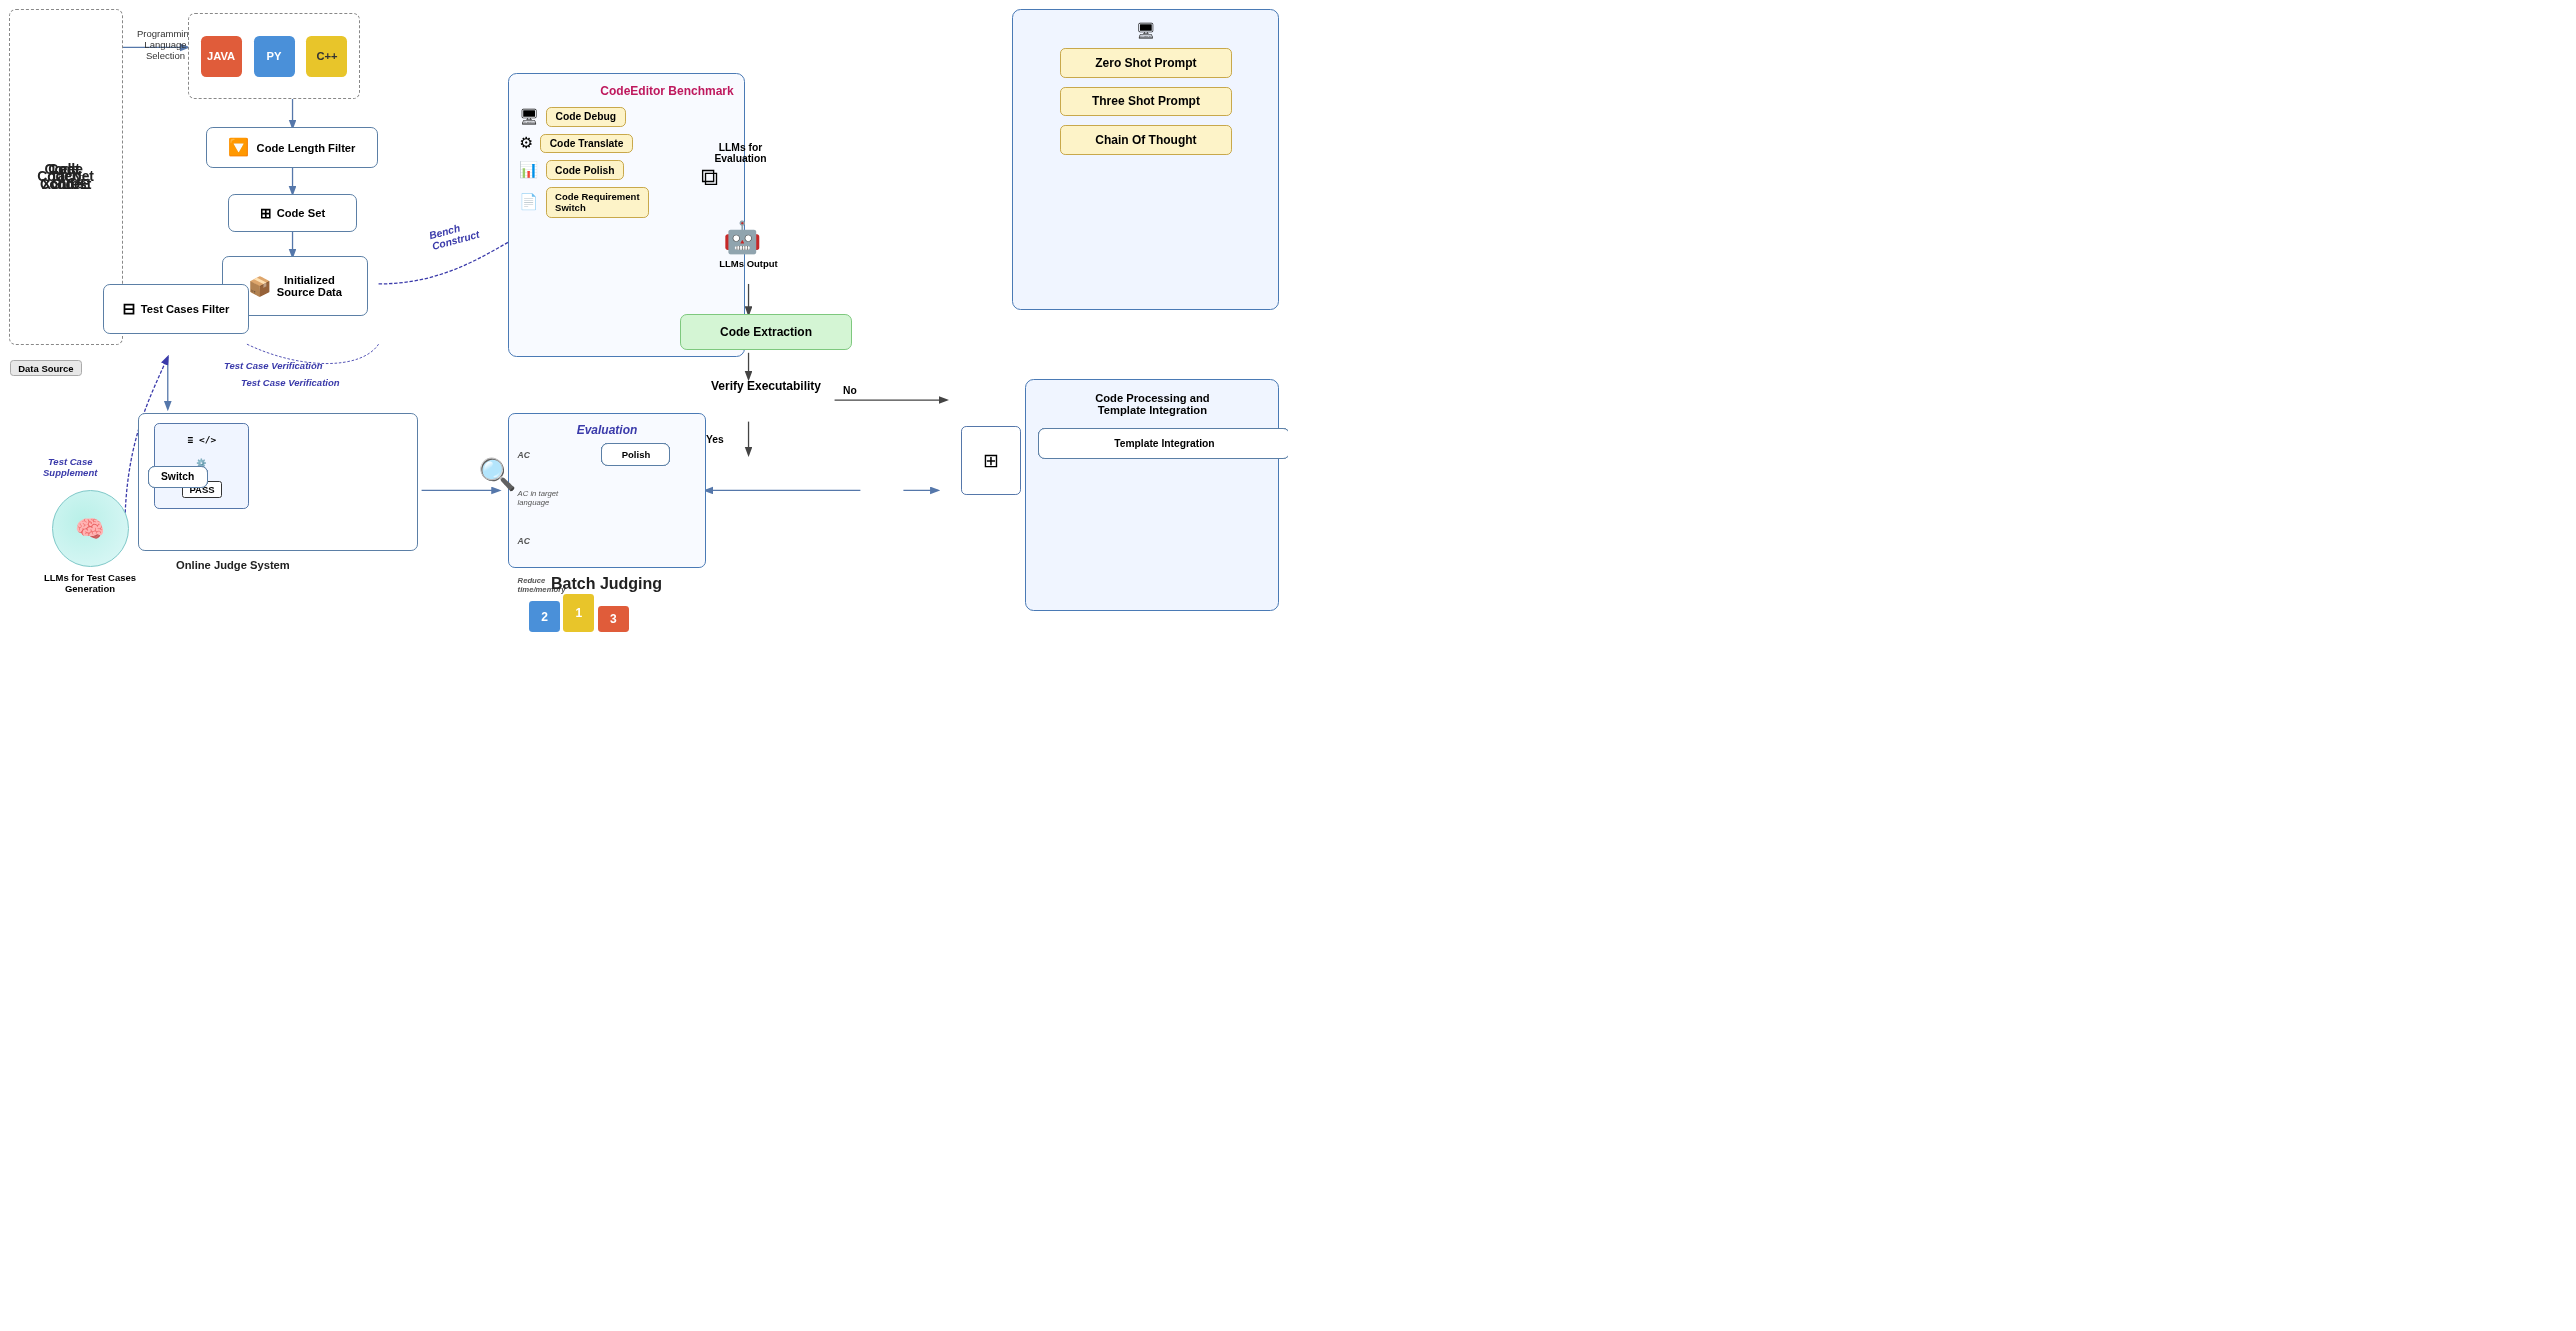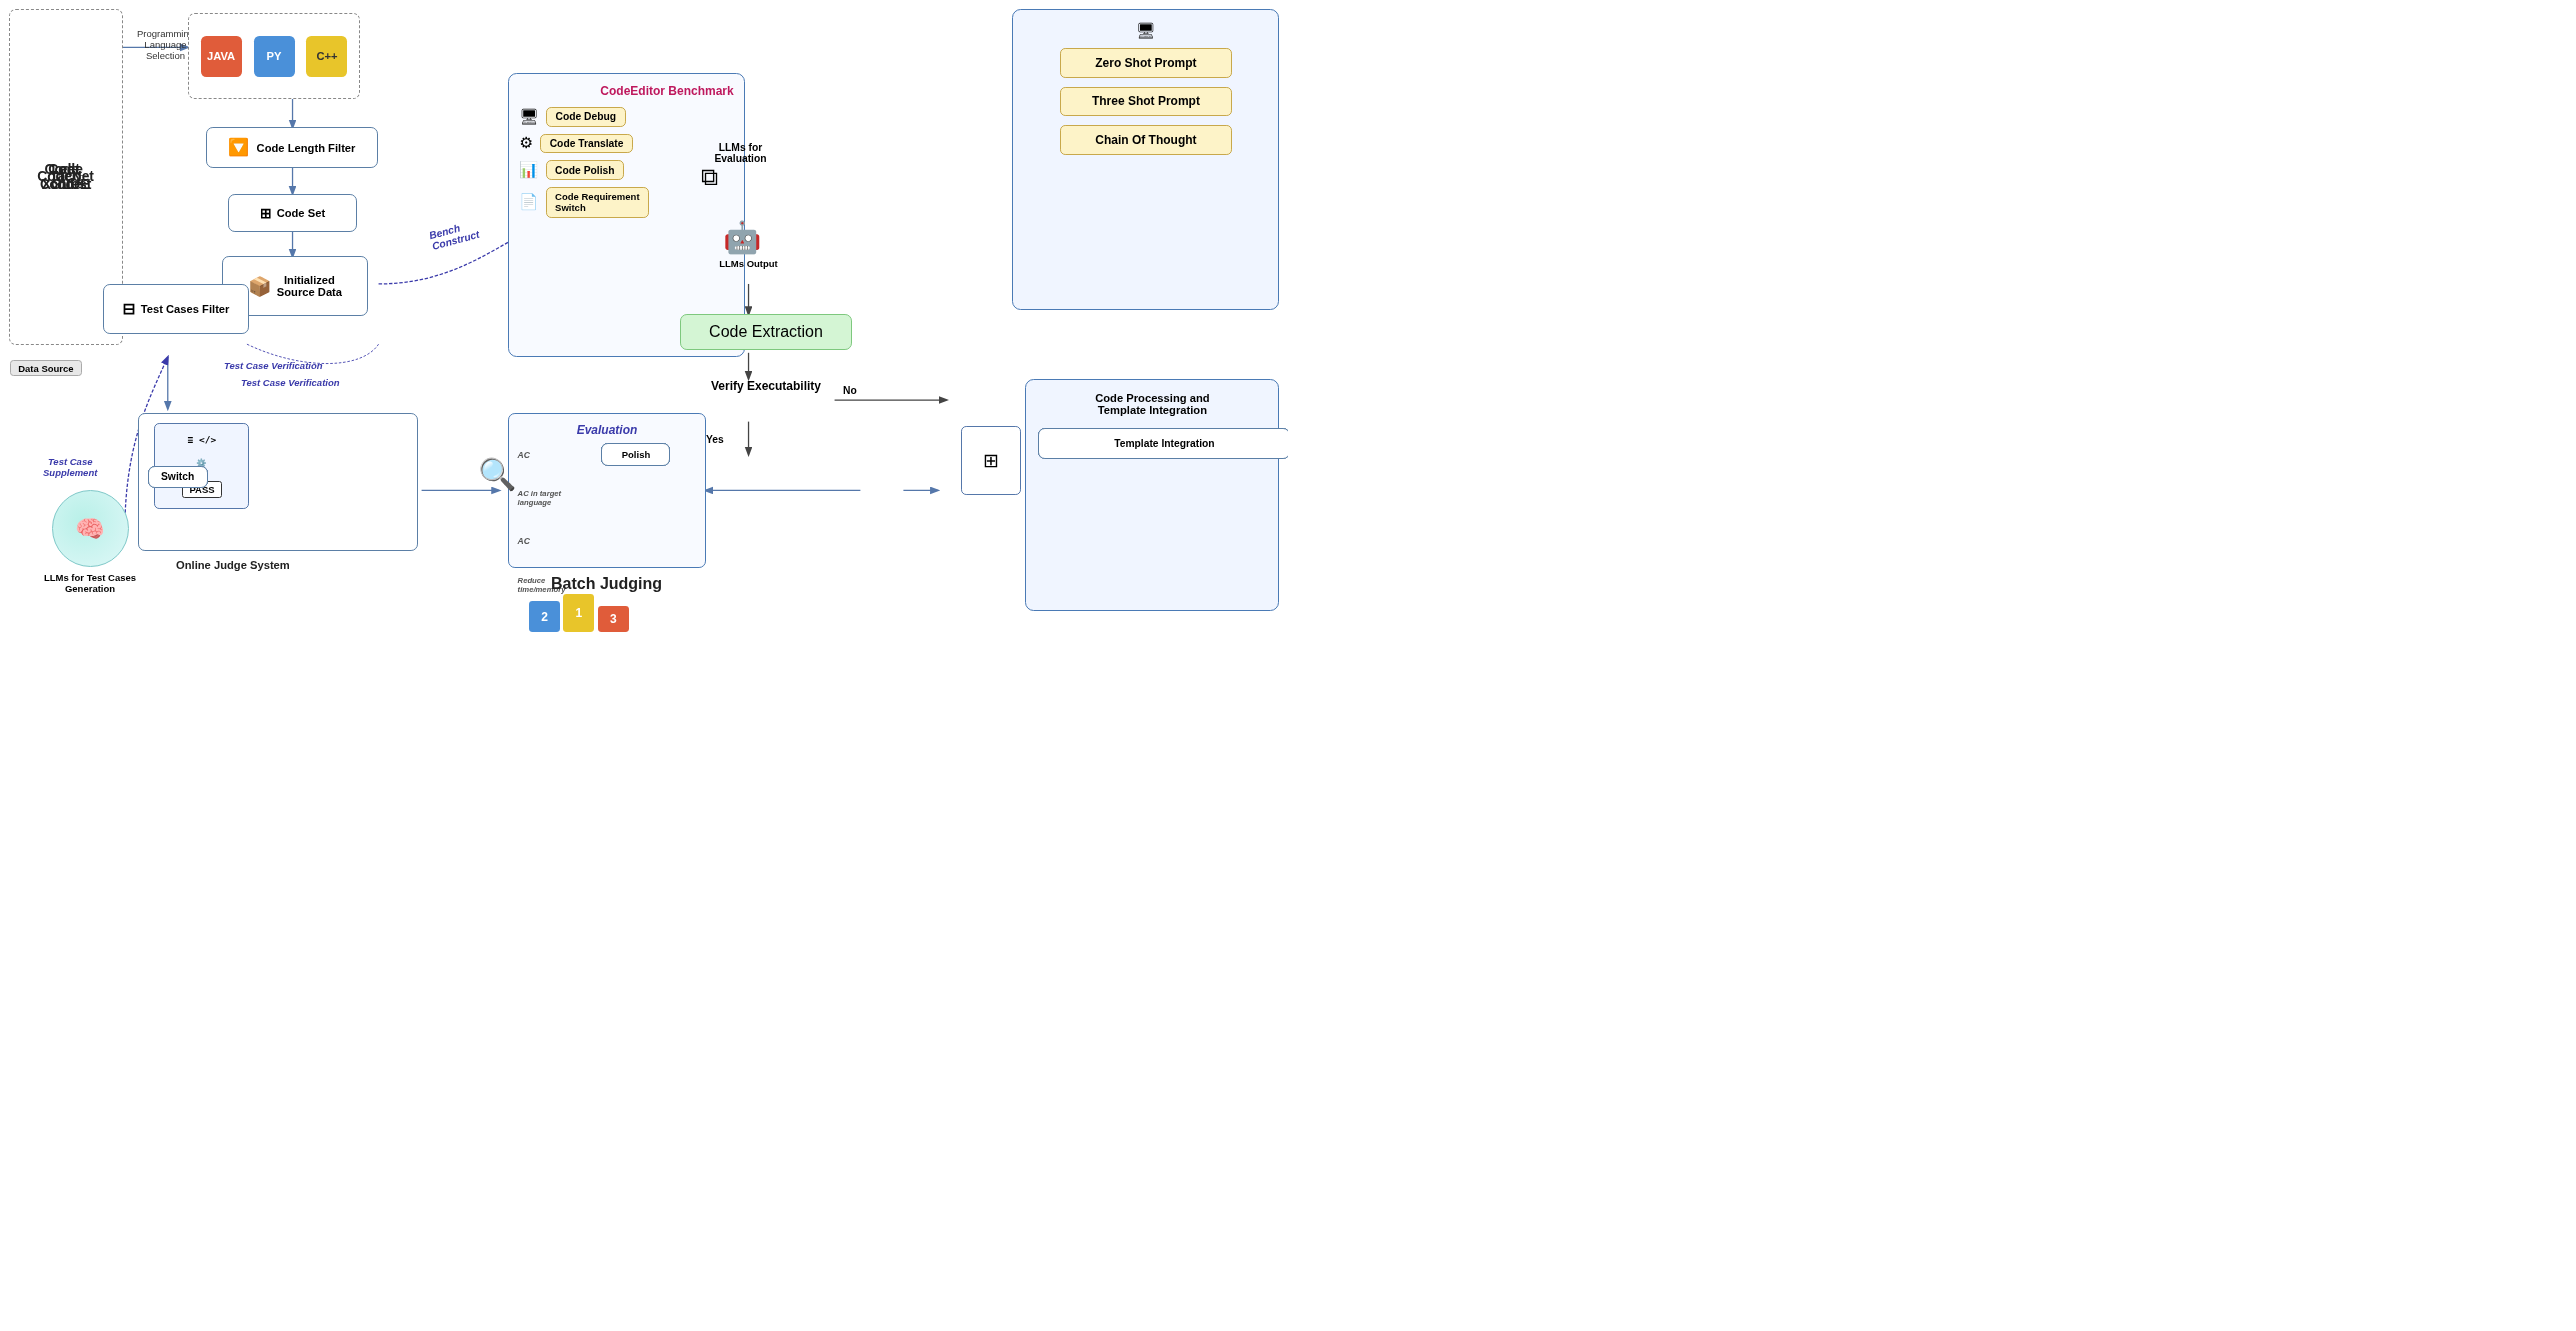--- a/index.html
+++ b/index.html
@@ -264,21 +264,21 @@
   </div>
 
   <div style="position:absolute;left:706px;top:142px;font-size:10.3px;font-weight:700;text-align:center;width:69px;">LLMs for<br>Evaluation</div>
 
   <div style="position:absolute;left:723px;top:219px;font-size:31px;">🤖</div>
   <div style="position:absolute;left:714px;top:258px;font-size:9.5px;font-weight:600;text-align:center;width:69px;">LLMs Output</div>
 
   <div style="position:absolute;left:701px;top:163px;font-size:24px;">⧉</div>
 
   <div class="box green-box" style="left:680px;top:314px;width:172px;height:36px;">
-    <span style="font-size:16px;font-weight:400;">Code Extraction</span>
+    <span style="font-size:12px;font-weight:700;">Code Extraction</span>
   </div>
 
   <div style="position:absolute;left:680px;top:379px;font-size:12px;font-weight:700;text-align:center;width:172px;">Verify Executability</div>
 
   <div style="position:absolute;left:706px;top:434px;font-size:10.3px;font-weight:700;">Yes</div>
   <div style="position:absolute;left:843px;top:385px;font-size:10.3px;font-weight:700;">No</div>
 
   <div class="llm-right-box" style="right:8.6px;top:8.6px;width:267px;height:301px;padding:12px;display:flex;flex-direction:column;gap:8.6px;align-items:center;">
     <div style="font-size:15.5px;">🖥</div>
     <div class="yellow-btn" style="width:172px;text-align:center;padding:6.9px;font-size:12px;">Zero Shot Prompt</div>
@@ -296,21 +296,21 @@
   </div>
 
   <div style="position:absolute;right:272px;top:447px;font-size:10.3px;font-weight:700;font-style:italic;color:#3a3aaa;">Compile</div>
   <div style="position:absolute;right:267px;top:426px;width:60px;height:69px;border:1.7px solid #5577aa;border-radius:5.2px;background:#fff;display:flex;align-items:center;justify-content:center;font-size:19px;">⊞</div>
 
   <div class="batch-box" style="left:508px;top:413px;width:198px;height:155px;padding:8.6px;display:flex;flex-direction:column;">
     <div class="eval-label" style="text-align:center;margin-bottom:6.9px;">Evaluation</div>
     <div style="display:flex;gap:6.9px;">
       <div style="display:flex;flex-direction:column;gap:21px;font-size:8.6px;color:#555;width:77px;">
         <div style="height:22.4px;display:flex;align-items:center;font-style:italic;font-weight:700;">AC</div>
-        <div style="height:22.4px;display:flex;align-items:center;font-style:italic;font-weight:700;font-size:7.7px;">AC in target<br>language</div>
+        <div style="height:22.4px;display:flex;align-items:center;font-style:italic;font-weight:400;font-size:7.7px;">AC in target<br>language</div>
         <div style="height:22.4px;display:flex;align-items:center;font-style:italic;font-weight:700;">AC</div>
         <div style="height:22.4px;display:flex;align-items:center;font-style:italic;font-weight:600;font-size:7.7px;">Reduce<br>time/memory</div>
       </div>
       <div style="display:flex;flex-direction:column;gap:5.2px;">
         <div class="box solid-box" style="width:69px;height:22.4px;font-size:9.5px;">Debug</div>
         <div class="box solid-box" style="width:69px;height:22.4px;font-size:9.5px;">Translate</div>
         <div class="box solid-box" style="width:69px;height:22.4px;font-size:9.5px;">Switch</div>
         <div class="box solid-box" style="width:69px;height:22.4px;font-size:9.5px;">Polish</div>
       </div>
     </div>

